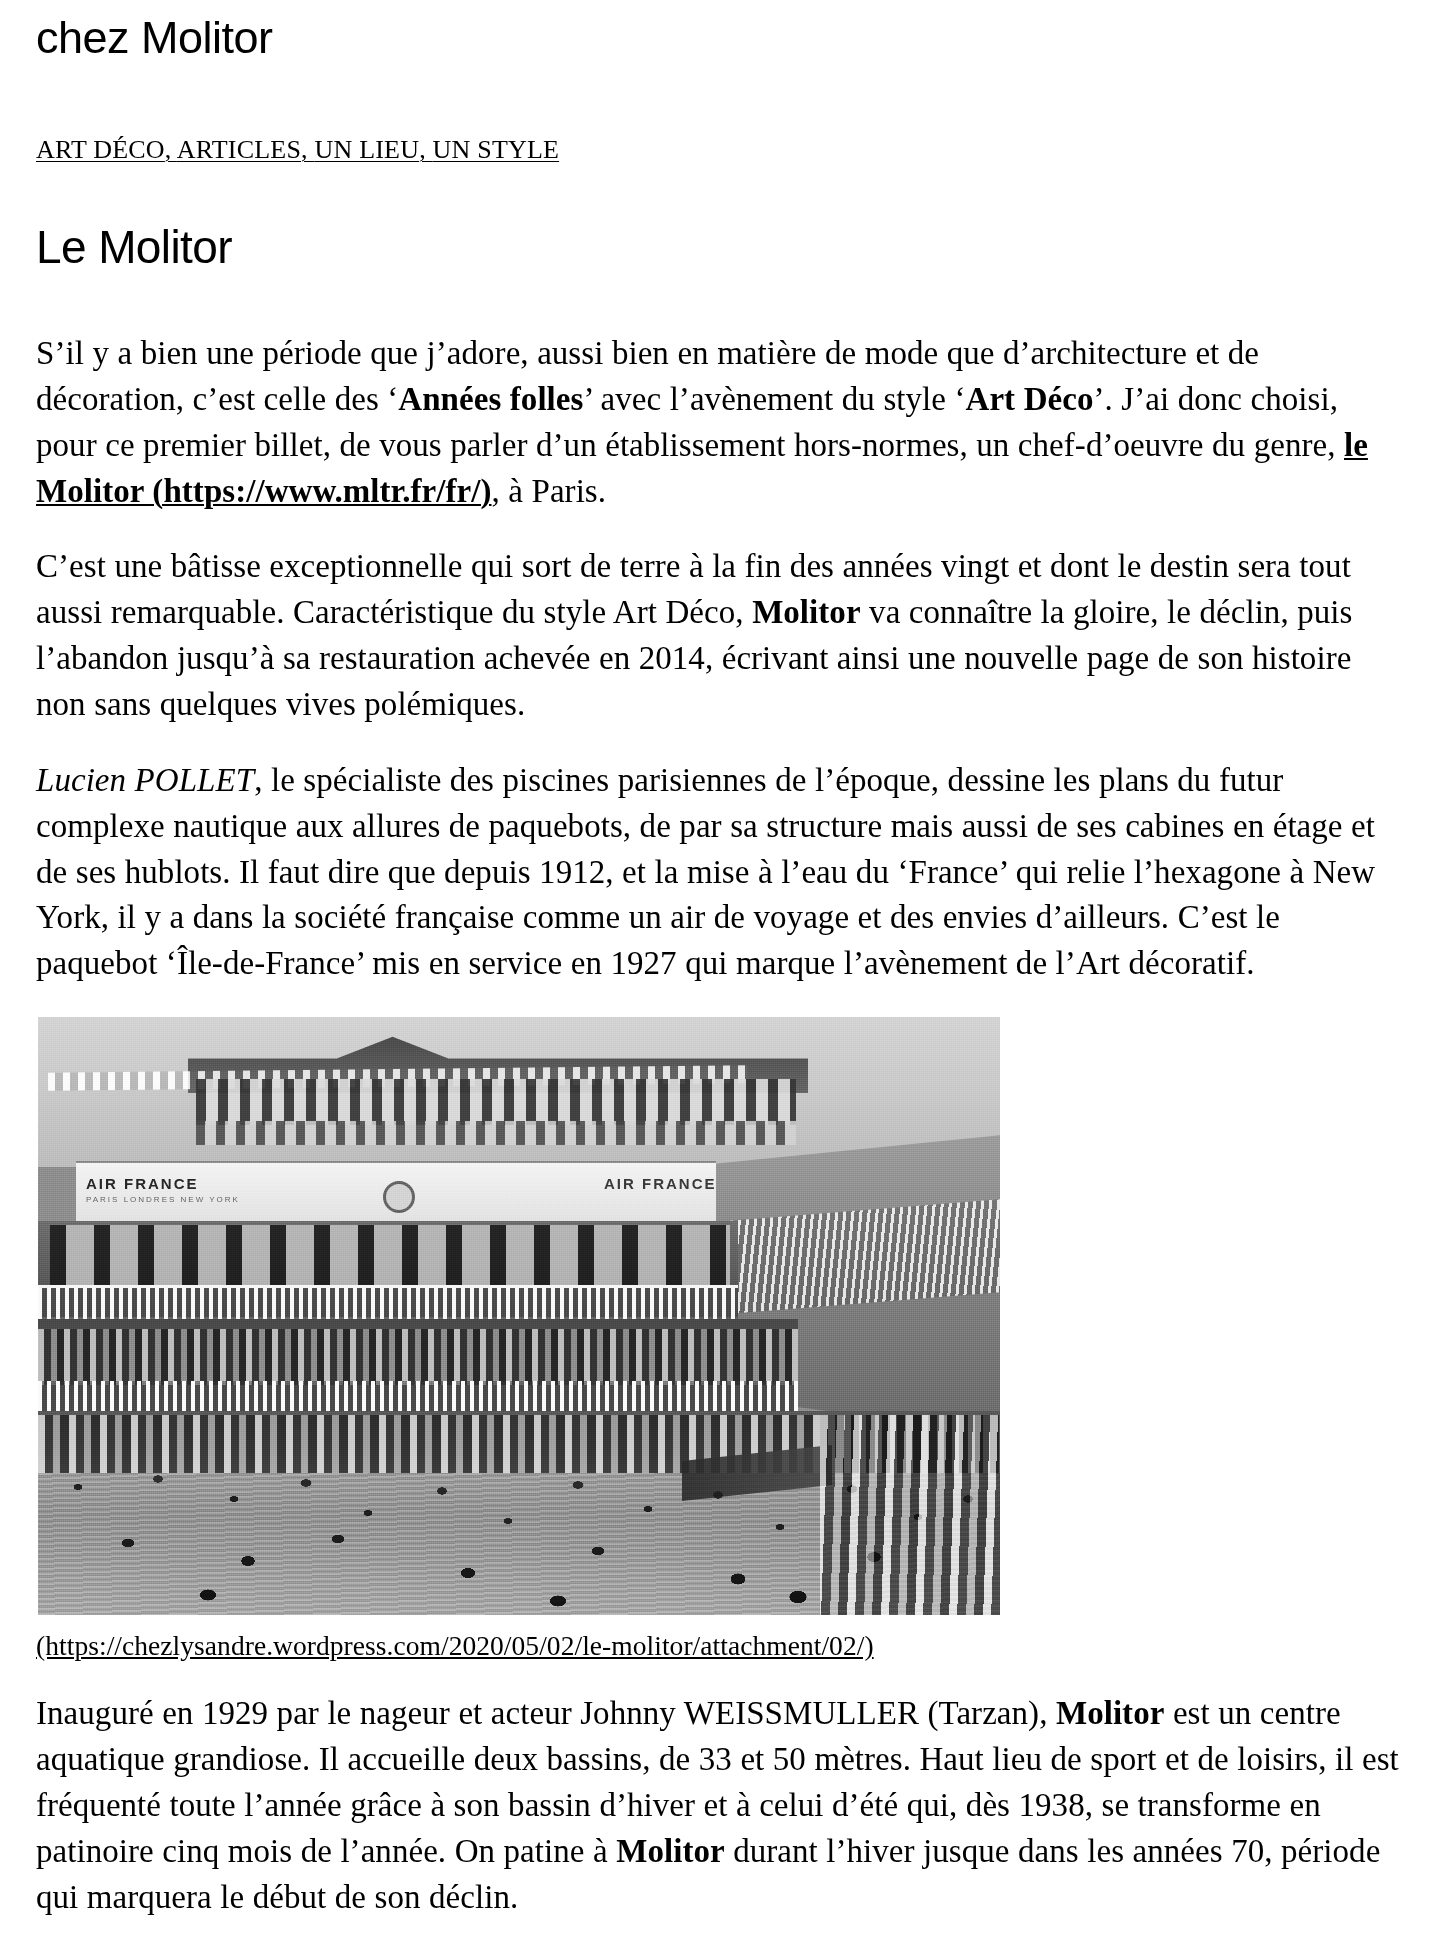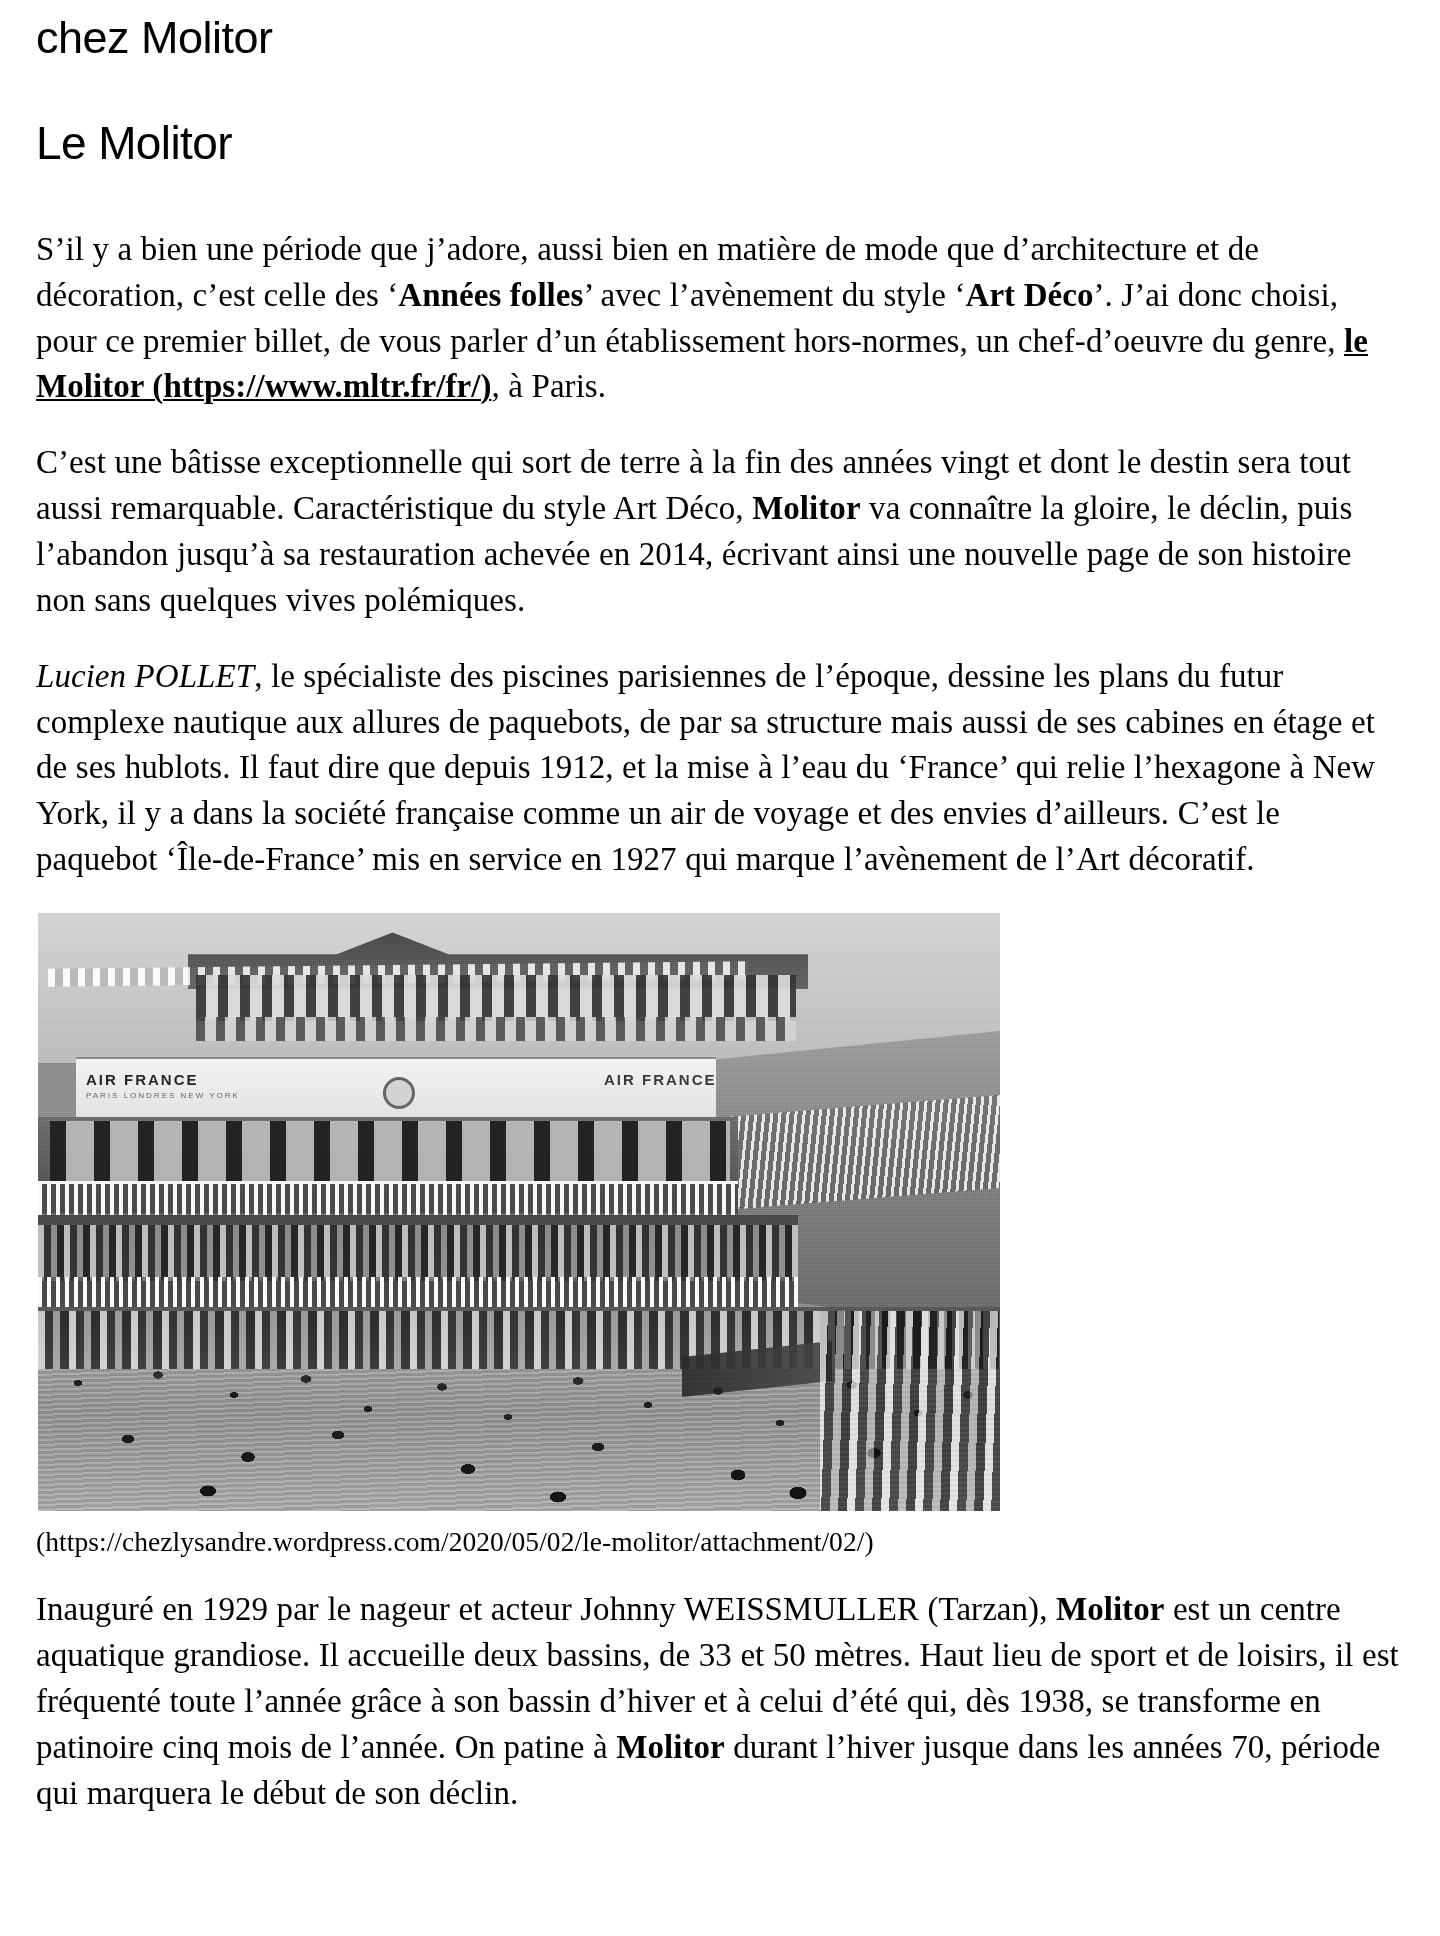--- a/index.html
+++ b/index.html
@@ -88,20 +88,21 @@
     text-decoration: underline;
     text-underline-offset: 2px;
     text-decoration-thickness: 1.5px;
     cursor: pointer;
   }
 
   
   figure.post-figure {
     margin: 0;
     padding: 0;
+    text-decoration: underline;
   }
   .figure-block { padding-top: 22px; }
 
   .photo {
     position: relative;
     width: 962px;
     height: 598px;
     margin-left: 2px;
     overflow: hidden;
     background: #8d8d8d;
@@ -342,20 +343,23 @@
 
   .after-figure { padding-top: 26px; }
 </style>
 </head>
 <body>
 
 <div class="page">
 
   <h1 class="site-title">chez Molitor</h1>
 
+  <nav class="categories">
+    <a class="cat-link" href="#">ART DÉCO</a><span class="sep">, </span><a class="cat-link" href="#">ARTICLES</a><span class="sep">, </span><a class="cat-link" href="#">UN LIEU</a><span class="sep">, </span><a class="cat-link" href="#">UN STYLE</a>
+  </nav>
 
   <h2 class="entry-title">Le Molitor</h2>
 
   <div class="entry-content">
 
     <p><span>S’il y a bien une période que j’adore, aussi bien en matière de mode que d’architecture et de décoration, c’est celle des ‘</span><b>Années folles</b><span>’ avec l’avènement du style ‘</span><b>Art Déco</b><span>’. J’ai donc choisi, pour ce premier billet, de vous parler d’un établissement hors-normes, un chef-d’oeuvre du genre, </span><a class="inline-link" href="#">le Molitor (https://www.mltr.fr/fr/)</a><span>, à Paris.</span></p>
 
     <p><span>C’est une bâtisse exceptionnelle qui sort de terre à la fin des années vingt et dont le destin sera tout aussi remarquable. Caractéristique du style Art Déco, </span><b>Molitor</b><span> va connaître la gloire, le déclin, puis l’abandon jusqu’à sa restauration achevée en 2014, écrivant ainsi une nouvelle page de son histoire non sans quelques vives polémiques.</span></p>
 
     <p><i>Lucien POLLET</i><span>, le spécialiste des piscines parisiennes de l’époque, dessine les plans du futur complexe nautique aux allures de paquebots, de par sa structure mais aussi de ses cabines en étage et de ses hublots. Il faut dire que depuis 1912, et la mise à l’eau du ‘France’ qui relie l’hexagone à New York, il y a dans la société française comme un air de voyage et des envies d’ailleurs. C’est le paquebot ‘Île-de-France’ mis en service en 1927 qui marque l’avènement de l’Art décoratif.</span></p>

